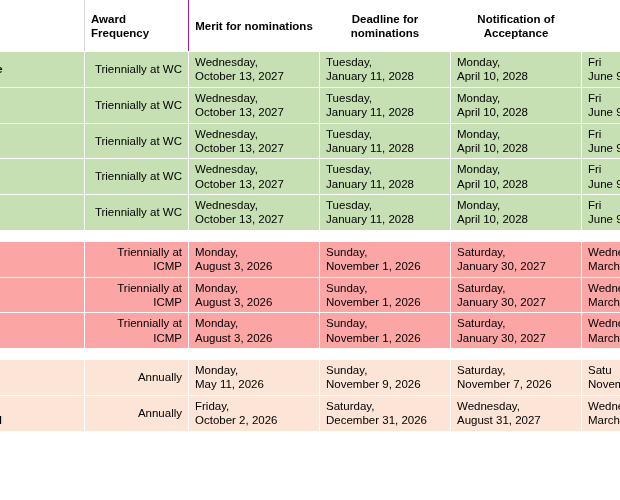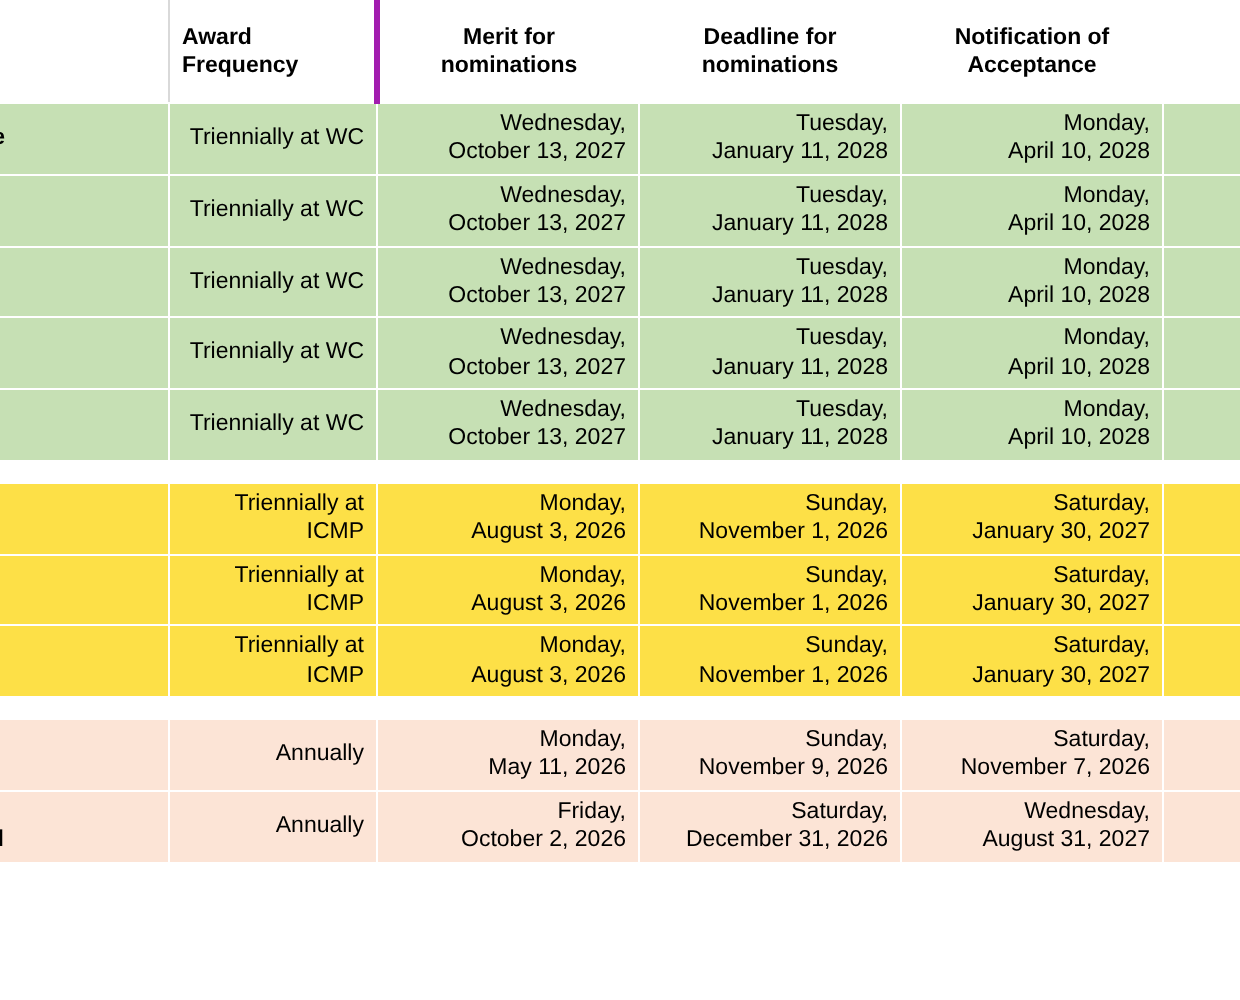--- a/index.html
+++ b/index.html
@@ -51,39 +51,39 @@
     border-bottom: 1px solid #d9d9d9;
     height: 44px;
     text-align: center;
   }
   thead th.name-col {
     text-align: left;
     border-right: 1px solid #d9d9d9;
   }
   thead th.freq-col {
     text-align: left;
-    border-right: 3px solid #a21caf;
+    border-right: 1px solid #a21caf;
   }
 
   
   td.name-cell {
     font-weight: bold;
     text-align: left;
     padding-left: 0px;
   }
   td.freq-cell {
     text-align: right;
   }
   td.date-cell {
-    text-align: right;
+    text-align: left;
   }
 
   
   tr.group-green td { background: #c6e0b4; }
-  tr.group-blue  td { background: #fde047; }
+  tr.group-blue  td { background: #fca5a5; }
   tr.group-peach td { background: #fce4d6; }
 
   tr.spacer td {
     background: #ffffff;
     border: none;
     height: 10px;
     padding: 0;
   }
 
   .two-line { display: block; }

